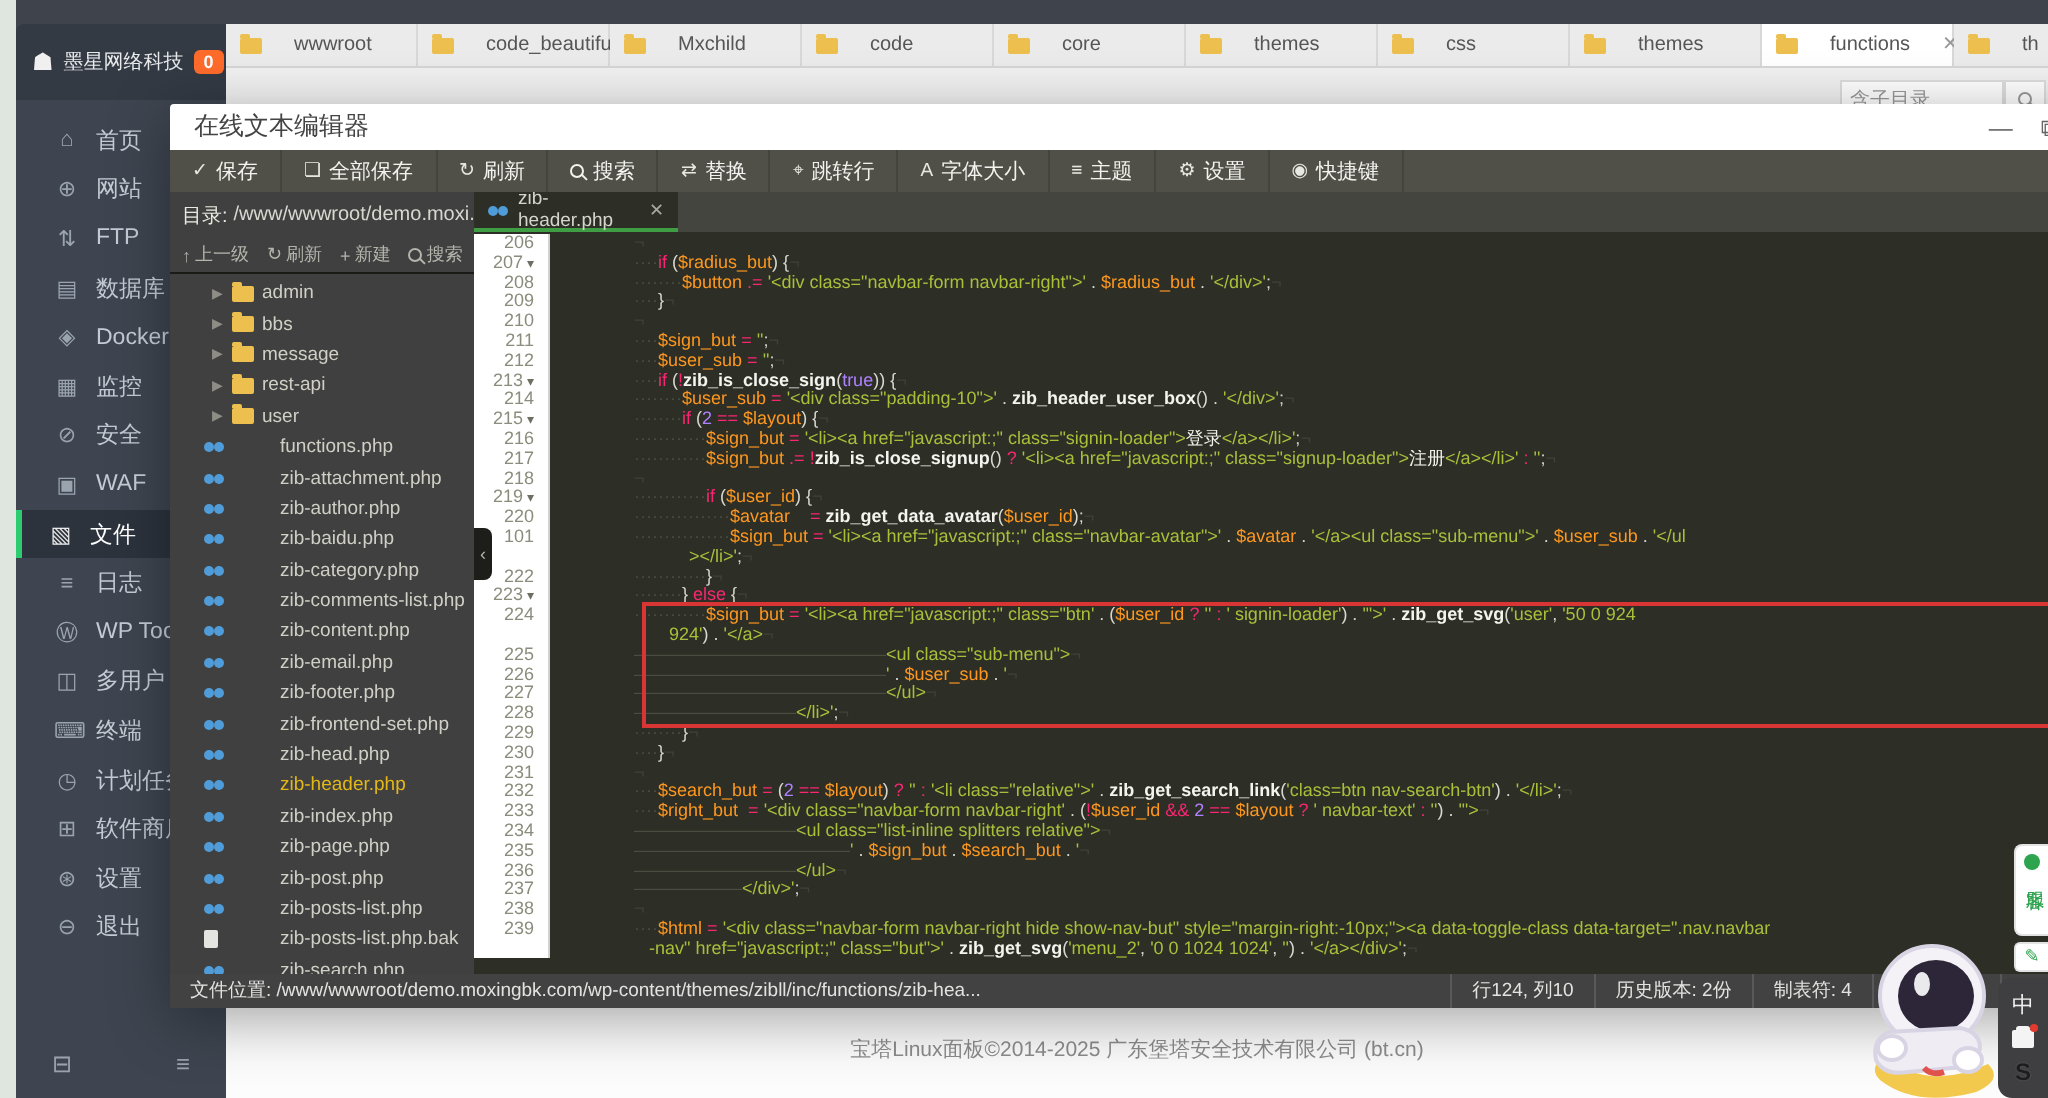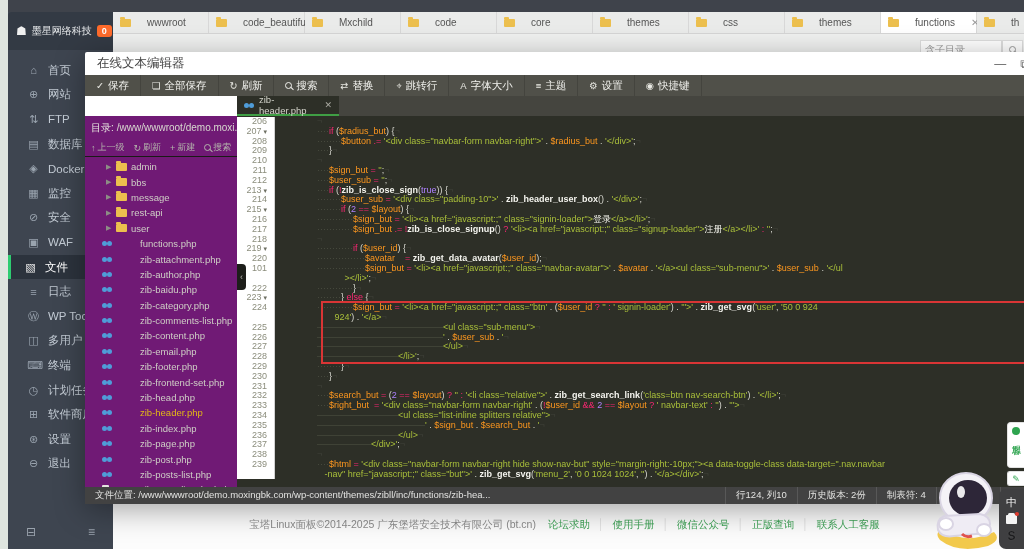--- a/index.html
+++ b/index.html
@@ -39,21 +39,21 @@
   
   .modal{position:absolute;left:85px;top:52px;width:980px;height:452px;background:#fff;z-index:3;box-shadow:0 6px 30px rgba(0,0,0,.35);border-radius:2px;display:flex;flex-direction:column;}
   .m-title{height:23px;display:flex;align-items:center;padding:0 12px;font-size:12.5px;color:#444;}
   .m-winbtns{margin-left:auto;display:flex;gap:14px;color:#666;font-size:12px;}
   .m-winbtns span{cursor:pointer;}
   .m-toolbar{height:21px;background:#505049;display:flex;align-items:stretch;color:#f2f2ee;font-size:10.5px;}
   .mt-item{display:flex;align-items:center;gap:4px;padding:0 11px;border-right:1px solid #44443e;cursor:pointer;white-space:nowrap;}
   .mt-item .ic{font-size:9.5px;color:#e8e8e2;}
   .m-body{flex:1;display:flex;overflow:hidden;position:relative;}
   
-  .fpanel{width:152px;flex:0 0 auto;background:#701a75;color:#d8d8d0;display:flex;flex-direction:column;overflow:hidden;margin-top:20px;}
+  .fpanel{width:152px;flex:0 0 auto;background:#404040;color:#d8d8d0;display:flex;flex-direction:column;overflow:hidden;}
   .fp-dir{height:23px;display:flex;align-items:center;gap:3px;padding:0 6px;font-size:10px;color:#ececе4;white-space:nowrap;overflow:hidden;color:#ededе6;}
   .fp-dir b{font-weight:normal;color:#e8e8e0;}
   .fp-actions{height:18px;display:flex;align-items:center;gap:9px;padding:0 6px;font-size:9px;color:#b4b4ac;border-bottom:1px solid #1a1b17;white-space:nowrap;}
   .fp-actions .ac{display:flex;align-items:center;gap:2px;cursor:pointer;}
   .fp-tree{flex:1;overflow:hidden;padding-top:2px;}
   .trow{height:15.4px;display:flex;align-items:center;gap:4px;padding-left:21px;font-size:9.5px;color:#cfcfc6;cursor:pointer;white-space:nowrap;}
   .trow .caret{color:#8d8d85;font-size:7px;width:6px;}
   .trow.file{padding-left:17px;gap:28px;}
   .trow.sel{color:#e3b816;}
   .php-ic{width:5px;height:5px;border-radius:50%;background:#4f9cd8;box-shadow:5px 0 0 #4f9cd8;margin-right:5px;flex:0 0 auto;}
@@ -253,21 +253,20 @@
     <div class="rp-colhead">操作</div>
     <div class="rp-rows">
       <div class="rl" style="top:52px"></div>
       <div class="rl" style="top:104px"></div>
       <div class="rp-scroll"></div>
     </div>
   </div>
 
   <div class="footer">
     <span class="copy">宝塔Linux面板©2014-2025 广东堡塔安全技术有限公司 (bt.cn)</span>
-    <span id="footer-links"><a>论坛求助</a><span class="sep">│</span><a>使用手册</a><span class="sep">│</span><a>微信公众号</a><span class="sep">│</span><a>正版查询</a><span class="sep">│</span><a>联系人工客服</a></span>
   </div>
 
   <div class="modal">
     <div class="m-title">
       <span>在线文本编辑器</span>
       <span class="m-winbtns">
         <span>—</span>
         <span>⧉</span>
         <span>✕</span>
       </span>

